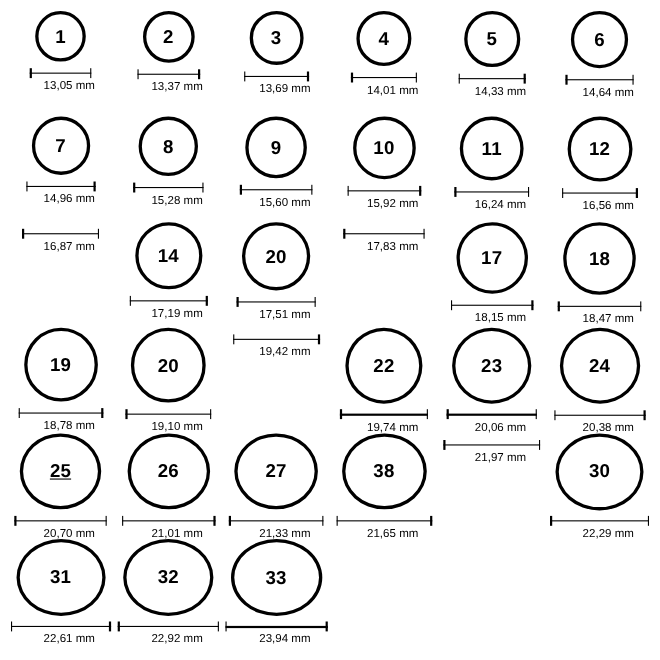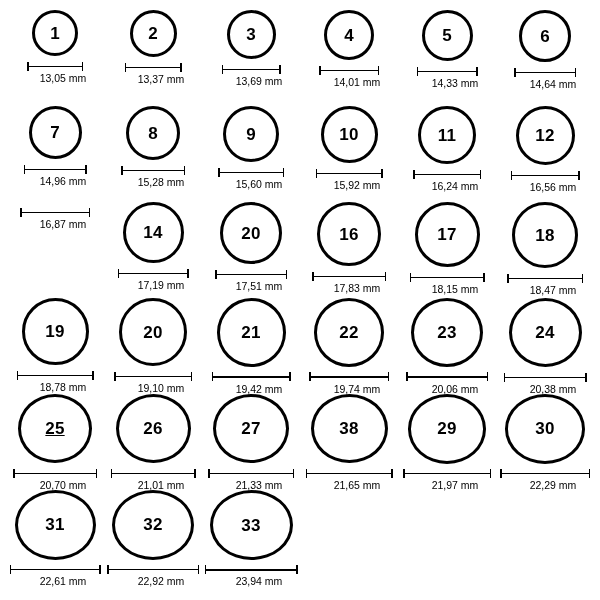--- a/index.html
+++ b/index.html
@@ -260,23 +260,20 @@
         </div>
         <div class="measure">
           <div class="bar" style="width: 72px;">
             <div class="tick left"></div>
             <div class="tick right"></div>
           </div>
         </div>
         <div class="mm">17,51 mm</div>
       </div>
       <div class="cell">
-        <div class="ring" style="width: 64px; height: 64px;">
-          <span class="ring-label">16</span>
-        </div>
         <div class="measure">
           <div class="bar" style="width: 74px;">
             <div class="tick left"></div>
             <div class="tick right"></div>
           </div>
         </div>
         <div class="mm">17,83 mm</div>
       </div>
       <div class="cell">
         <div class="ring" style="width: 65px; height: 65px;">
@@ -320,23 +317,20 @@
         </div>
         <div class="measure">
           <div class="bar" style="width: 78px;">
             <div class="tick left"></div>
             <div class="tick right"></div>
           </div>
         </div>
         <div class="mm">19,10 mm</div>
       </div>
       <div class="cell">
-        <div class="ring" style="width: 69px; height: 69px;">
-          <span class="ring-label">21</span>
-        </div>
         <div class="measure">
           <div class="bar" style="width: 79px;">
             <div class="tick left"></div>
             <div class="tick right"></div>
           </div>
         </div>
         <div class="mm">19,42 mm</div>
       </div>
       <div class="cell">
         <div class="ring" style="width: 70px; height: 70px;">
@@ -416,23 +410,20 @@
         </div>
         <div class="measure">
           <div class="bar" style="width: 87px;">
             <div class="tick left"></div>
             <div class="tick right"></div>
           </div>
         </div>
         <div class="mm">21,65 mm</div>
       </div>
       <div class="cell">
-        <div class="ring" style="width: 78px; height: 78px;">
-          <span class="ring-label">29</span>
-        </div>
         <div class="measure">
           <div class="bar" style="width: 88px;">
             <div class="tick left"></div>
             <div class="tick right"></div>
           </div>
         </div>
         <div class="mm">21,97 mm</div>
       </div>
       <div class="cell">
         <div class="ring" style="width: 80px; height: 80px;">

